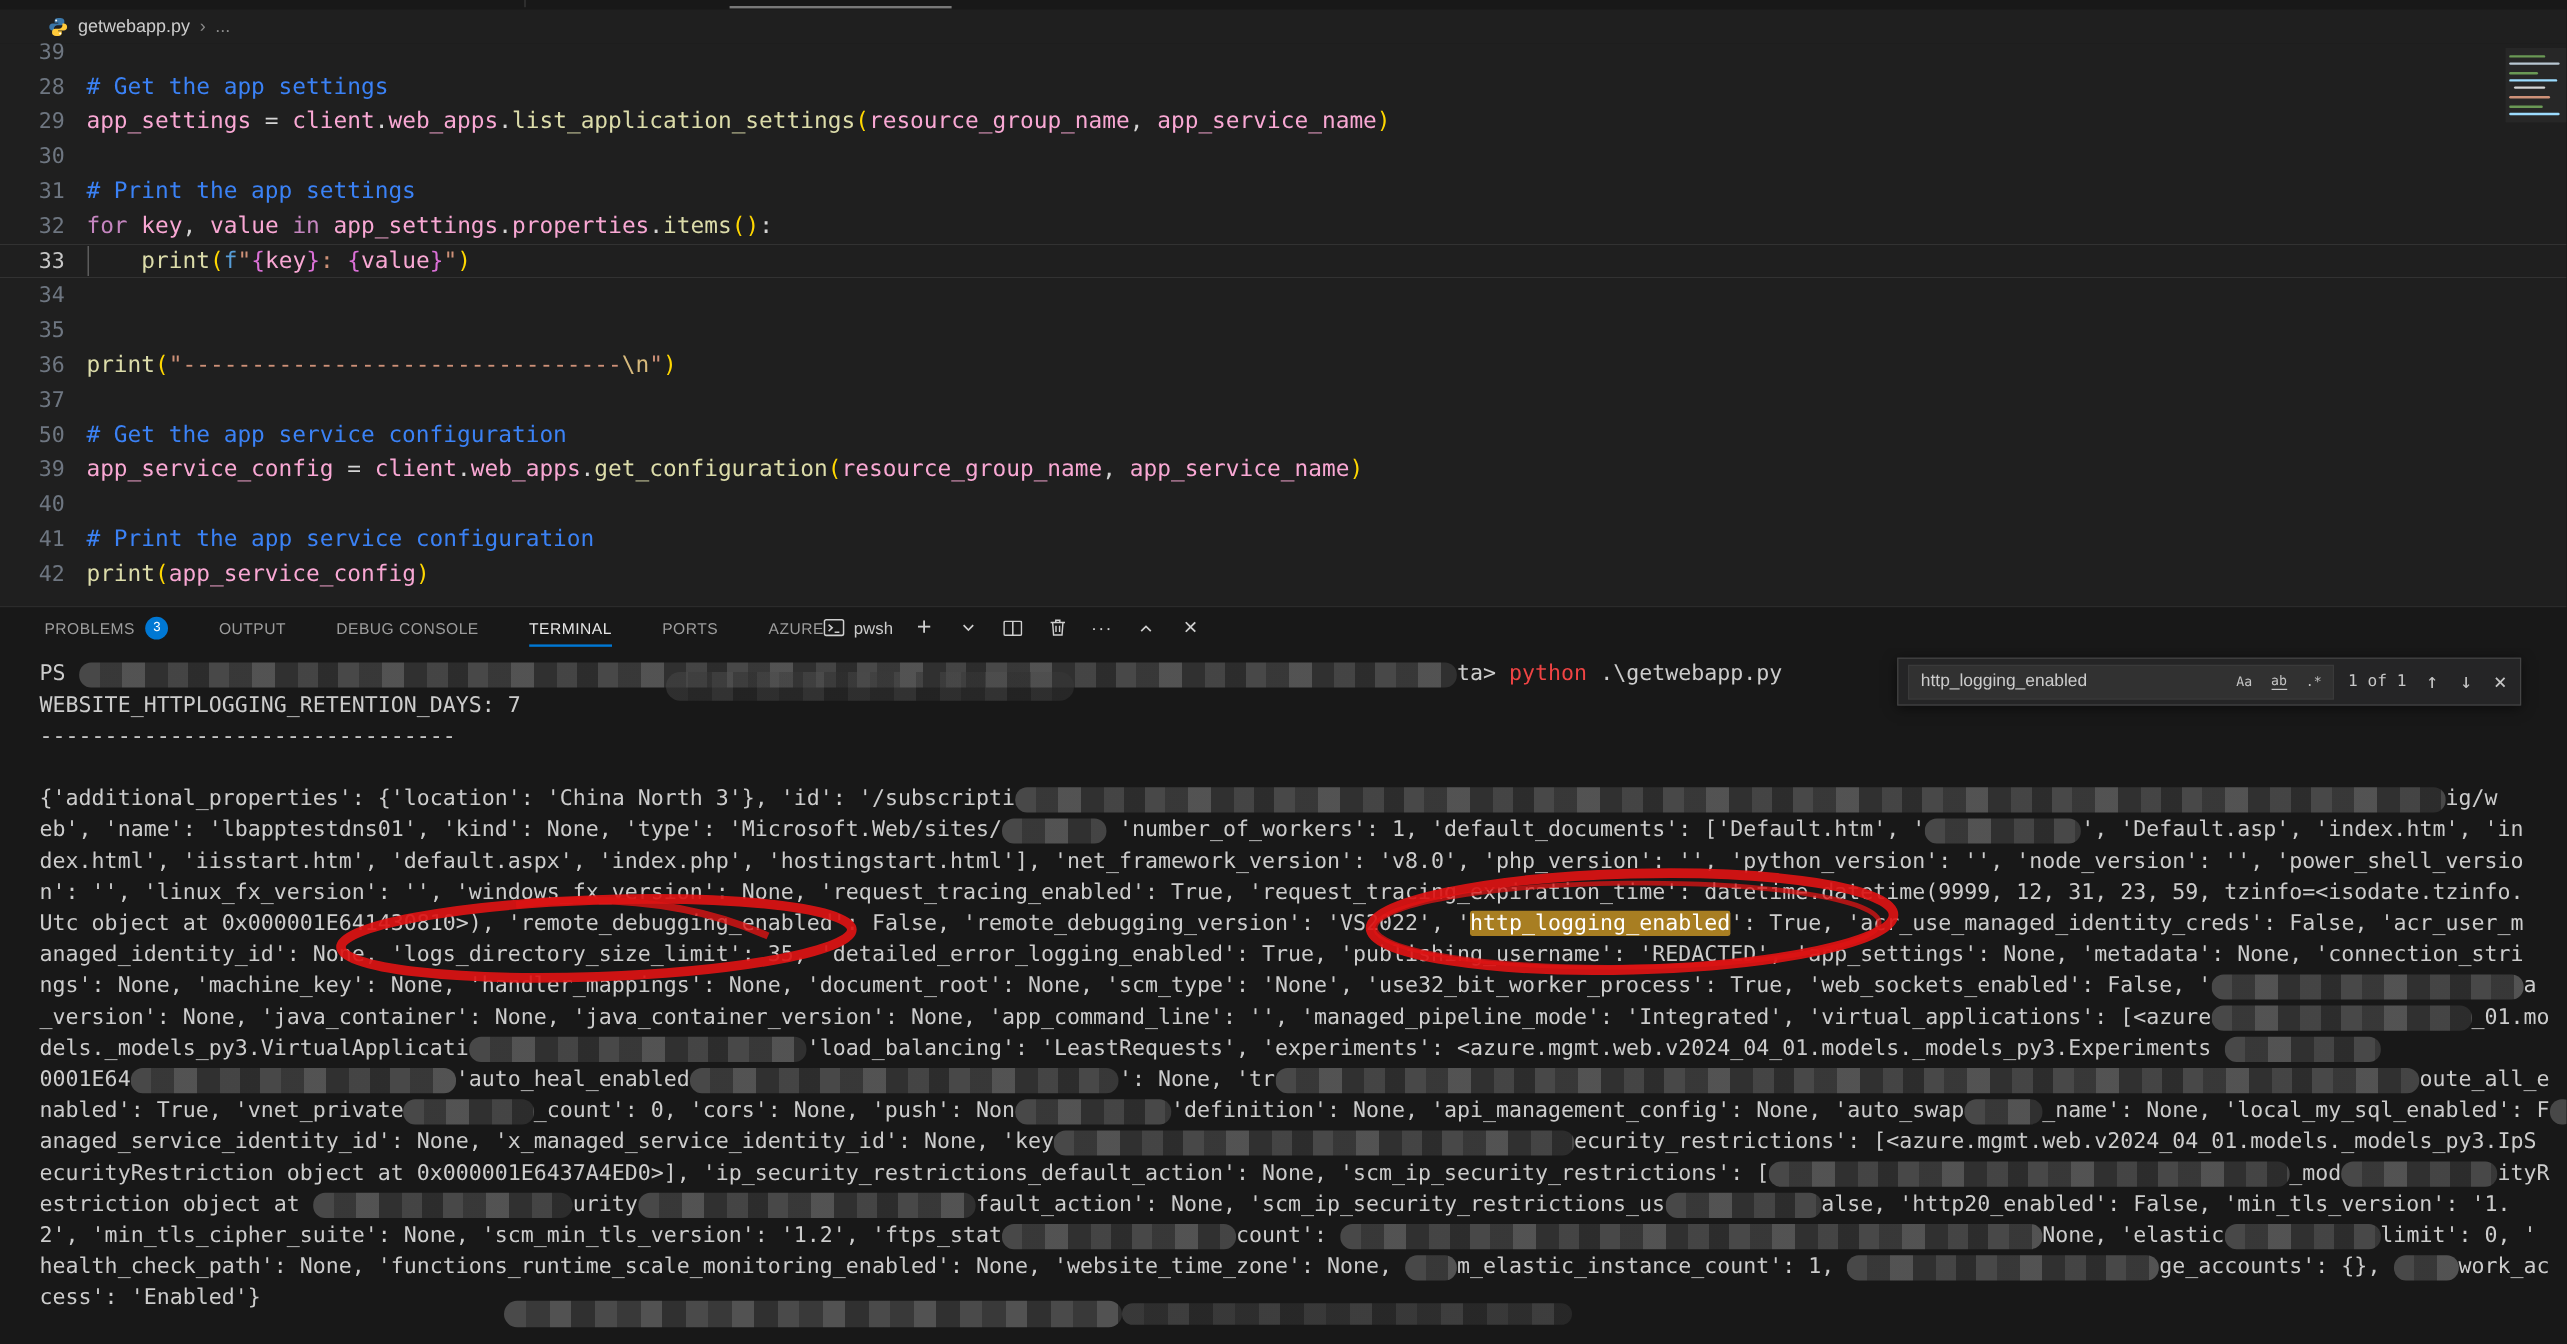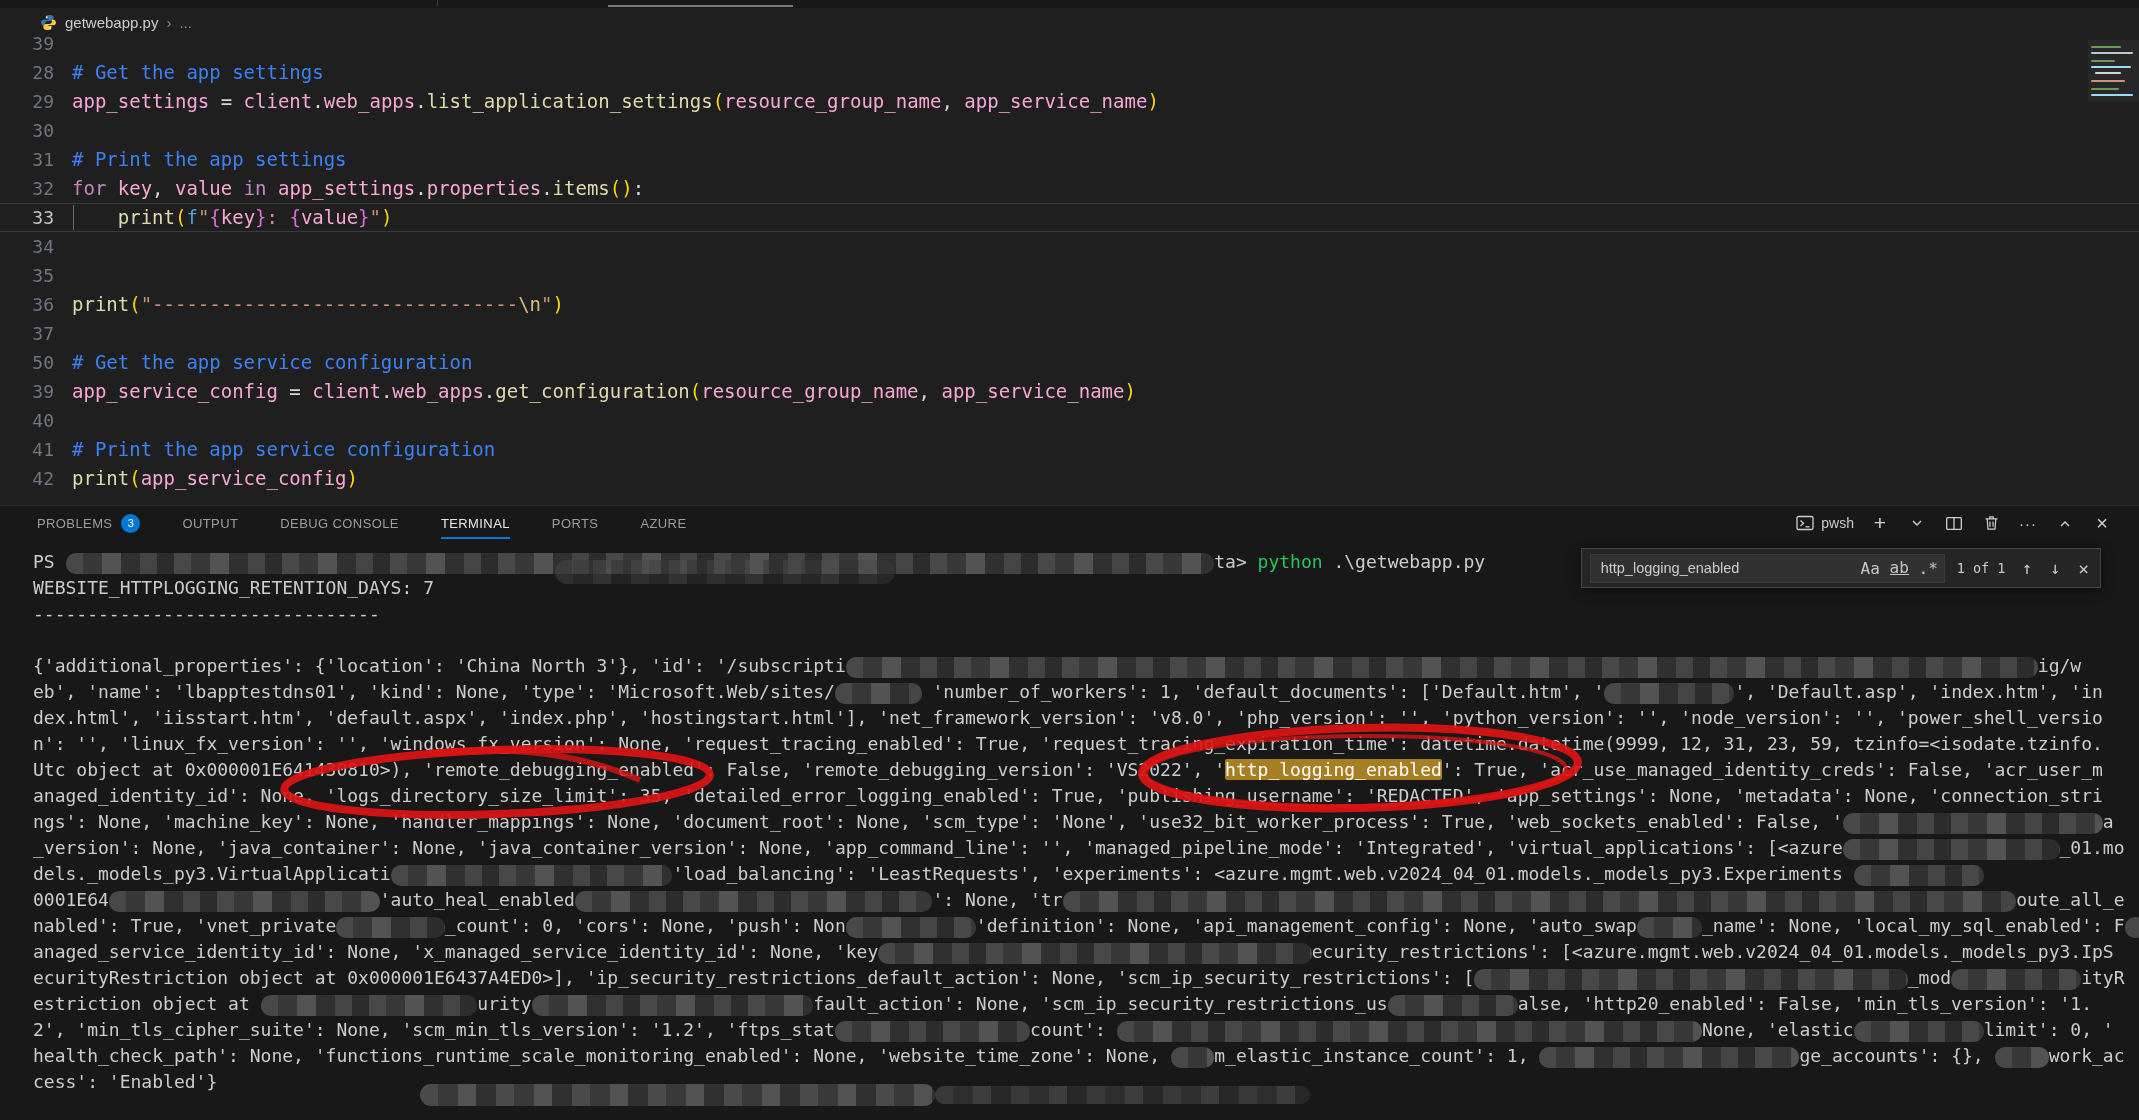--- a/index.html
+++ b/index.html
@@ -22,51 +22,51 @@
   .crow.cur{box-shadow:inset 0 1px 0 #3a3a3a, inset 0 -1px 0 #3a3a3a;}
   .crow.cur .ln{color:#c6c6c6;}
   .guide{position:absolute;left:73px;top:2px;bottom:2px;width:1px;background:#6b6b6b;}
   .cm{color:#3b82f6}.v{color:#f9a8d4}.fn{color:#dcdcaa}.kw{color:#c586c0}.s{color:#ce9178}
   .esc{color:#d7ba7d}.p{color:#d4d4d4}.g{color:#ffd700}.br{color:#da70d6}.fp{color:#569cd6}
   
   .minimap{position:absolute;right:0;top:4px;width:51px;height:62px;background:rgba(255,255,255,.04);}
   .mbar{position:absolute;height:2px;border-radius:1px;}
   
   .panelhead{position:absolute;left:0;top:505px;width:2139px;height:35px;background:#181818;
-             border-top:1px solid #2b2b2b;box-sizing:border-box;display:flex;align-items:stretch;justify-content:space-between;}
+             border-top:1px solid #2b2b2b;box-sizing:border-box;display:flex;align-items:stretch;justify-content:flex-start;}
   .ptabs{display:flex;align-items:stretch;margin-left:37px;gap:42px;}
   .ptab{display:flex;align-items:center;gap:9px;font-size:13px;letter-spacing:.4px;color:#9d9d9d;position:relative;cursor:pointer;}
   .ptab.active{color:#e7e7e7;}
   .ptab.active::after{content:"";position:absolute;left:0;right:0;bottom:1px;height:2px;background:#0078d4;}
   .badge{display:inline-flex;align-items:center;justify-content:center;min-width:19px;height:19px;border-radius:10px;
          background:#0078d4;color:#fff;font-size:11px;}
   .pactions{display:flex;align-items:center;gap:15px;margin-right:26px;color:#cccccc;}
   .shell{display:flex;align-items:center;gap:7px;font-size:14px;}
   .icnbtn{display:flex;align-items:center;justify-content:center;width:22px;height:22px;cursor:pointer;color:#cfcfcf;}
   .plus{font-size:21px;font-weight:300;line-height:20px;}
   .xclose{font-size:20px;}
   .dots{font-size:15px;letter-spacing:1px;}
   
   .terminal{position:absolute;left:0;top:540px;width:2139px;height:580px;background:#181818;overflow:hidden;
             font-family:"DejaVu Sans Mono","Liberation Mono",monospace;font-size:18px;color:#cccccc;}
   .tlines{padding-top:9px;}
   .t-line{height:26px;line-height:26px;white-space:pre;padding-left:33px;overflow:hidden;}
-  .y{color:#22c55e}
+  .y{color:#ef4444}
   .hl{background:#a87e22;color:#ffffff;border-radius:2px;}
   .blur{display:inline-block;height:21px;vertical-align:middle;border-radius:10px;opacity:.96;
         background:repeating-linear-gradient(90deg,#4a4a4a 0 17px,#393939 17px 36px,#555555 36px 55px,#313131 55px 74px,#464646 74px 91px,#2d2d2d 91px 108px);}
   .oblur{position:absolute;border-radius:12px;
         background:repeating-linear-gradient(90deg,#4a4a4a 0 18px,#393939 18px 38px,#525252 38px 56px,#303030 56px 76px);}
   .annot{position:absolute;left:0;top:0;pointer-events:none;}
   
   .find{position:absolute;top:8px;right:38px;height:38px;background:#252526;border:1px solid #454545;
         box-shadow:0 2px 10px rgba(0,0,0,.55);display:flex;align-items:center;gap:12px;padding:0 8px 0 8px;}
   .find-input-box{display:flex;align-items:center;background:#313131;border:1px solid #3a3a3a;height:27px;padding:0 4px 0 8px;gap:6px;}
   .find-input{background:transparent;border:none;outline:none;color:#cccccc;font-size:14.5px;width:250px;font-family:"Liberation Sans",sans-serif;}
-  .fopt{display:flex;align-items:center;justify-content:center;width:23px;height:23px;font-size:16px;color:#c5c5c5;cursor:pointer;border-radius:3px;}
+  .fopt{display:flex;align-items:center;justify-content:center;width:23px;height:23px;font-size:11px;color:#c5c5c5;cursor:pointer;border-radius:3px;}
   .fopt .ww{border-bottom:1.5px solid #c5c5c5;line-height:13px;}
   .fresults{font-size:13.5px;color:#c8c8c8;min-width:50px;}
   .farrow{font-size:17px;color:#c5c5c5;cursor:pointer;padding:0 3px;}
   .fclose{font-size:18px;color:#c5c5c5;cursor:pointer;padding:0 3px;}
   svg{display:block;}
 </style>
 </head>
 <body>
 
 <div class="screen">

